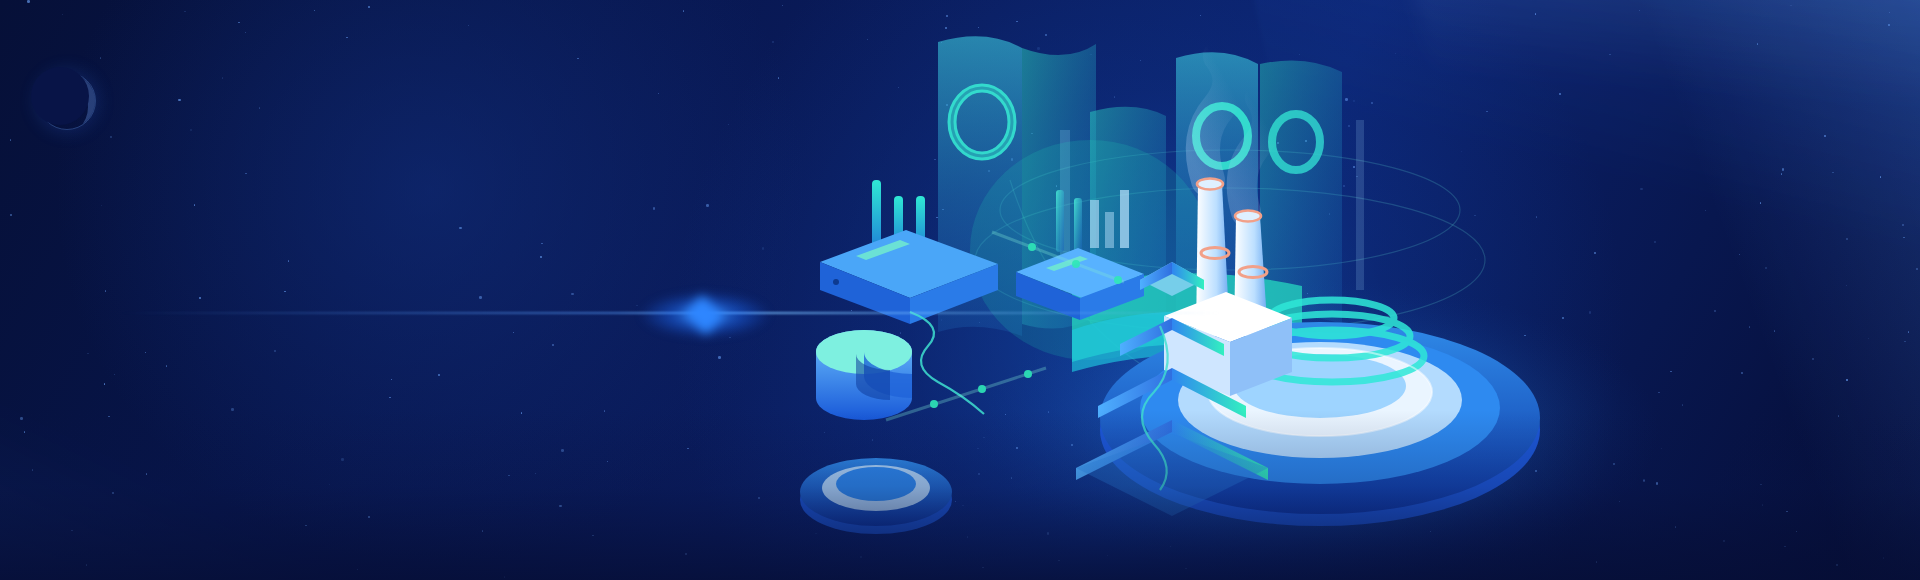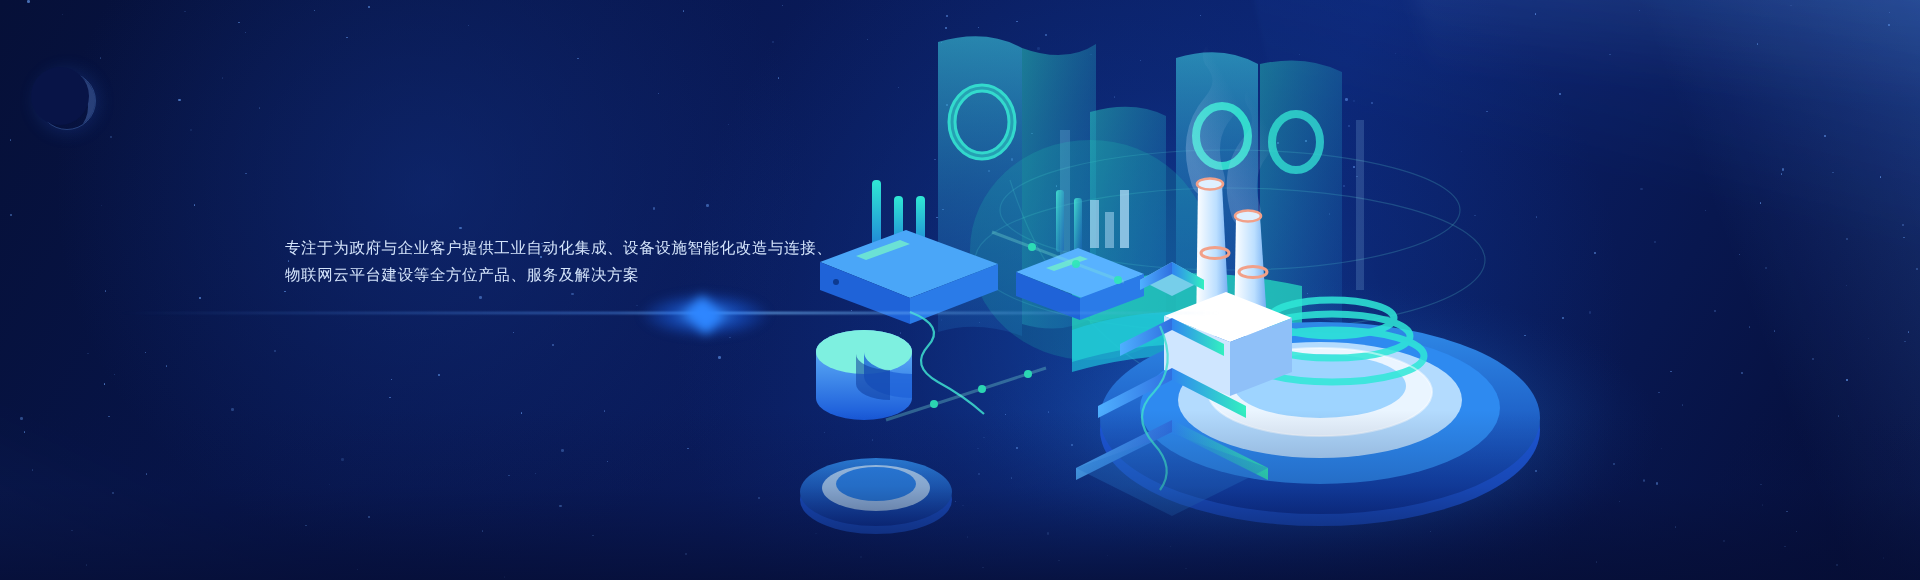--- a/index.html
+++ b/index.html
@@ -546,19 +546,15 @@
 
   <div class="horizon"></div>
 
   <div class="glow-line"></div>
   <div class="glow-diamond"></div>
 
   <div class="copy">
     <h1 class="headline">
       <br>
     </h1>
-    <p class="subcopy">
-      <span>专注于为政府与企业客户提供工业自动化集成、设备设施智能化改造与连接、</span><br>
-      <span>物联网云平台建设等全方位产品、服务及解决方案</span>
-    </p>
   </div>
 
 </div>
 
 </body></html>

